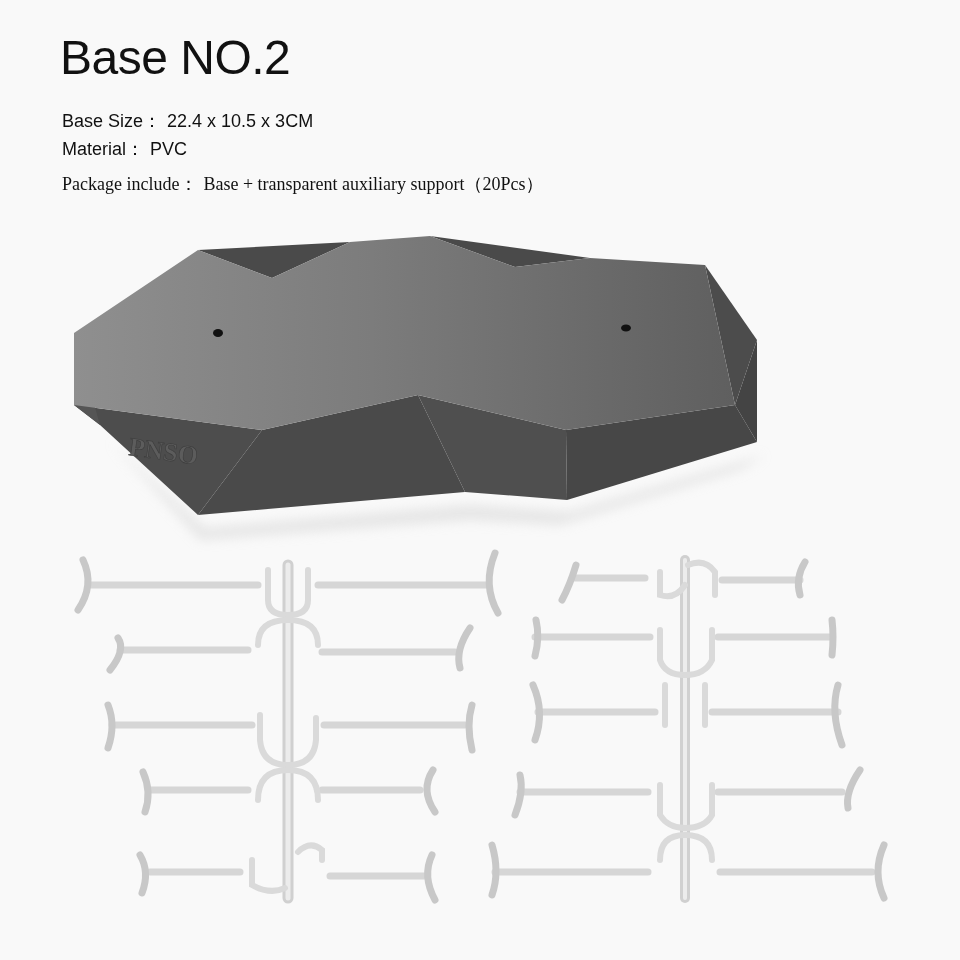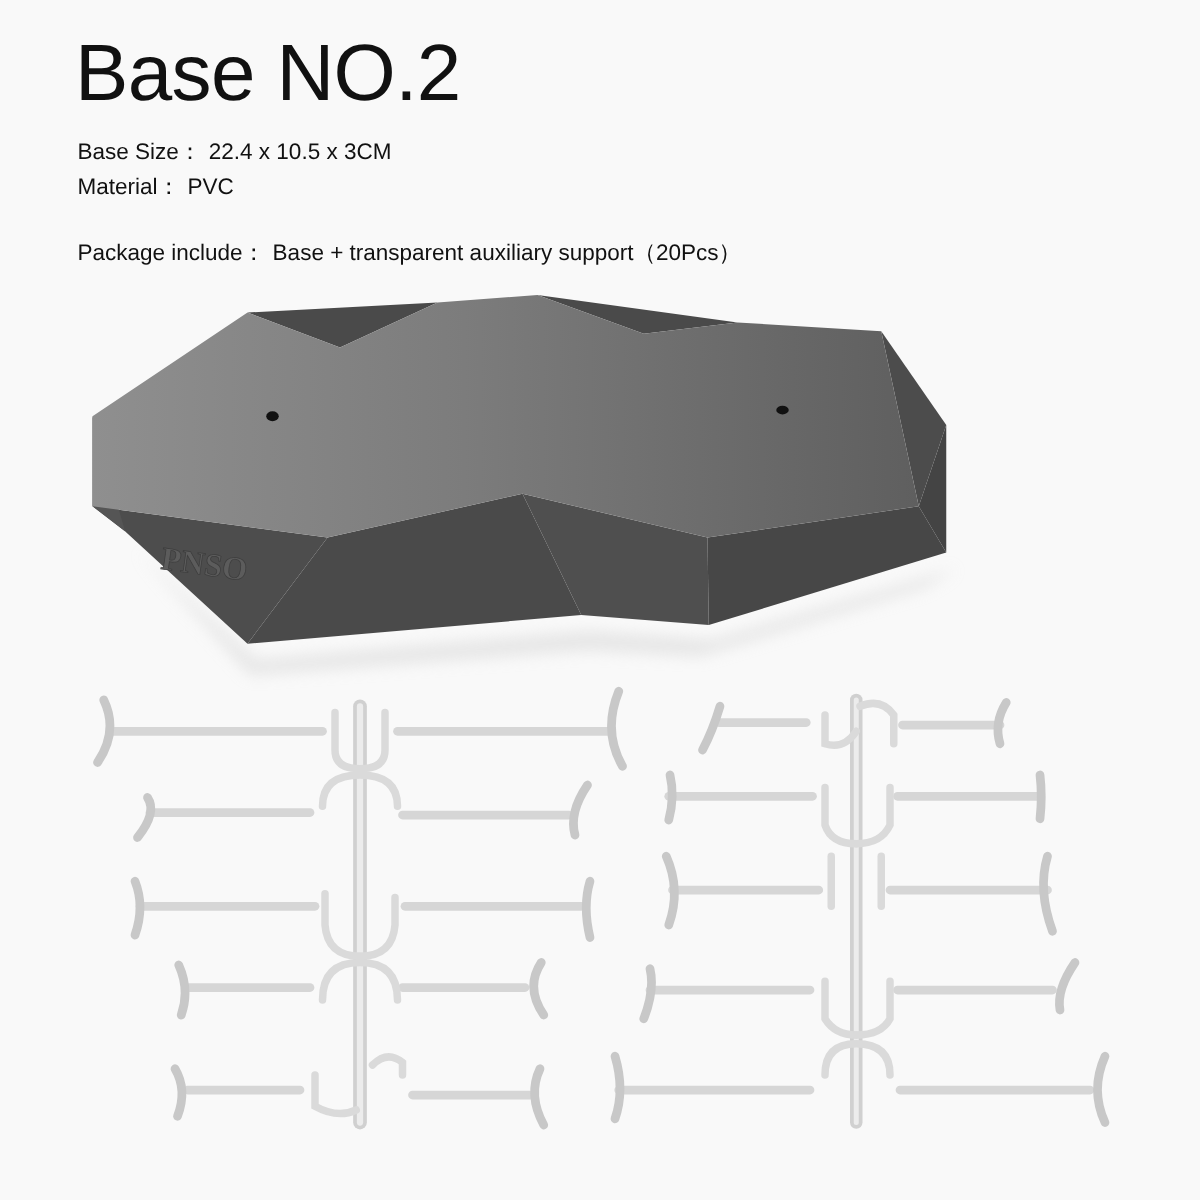--- a/index.html
+++ b/index.html
@@ -5,31 +5,31 @@
     html, body { margin:0; padding:0; }
     body {
       width:960px; height:960px; overflow:hidden;
       background:#f9f9f9;
       font-family:"Liberation Sans", "DejaVu Sans", sans-serif;
       color:#111;
       position:relative;
     }
     .title {
       position:absolute; left:60px; top:28px;
-      font-size:64px; font-weight:normal; letter-spacing:-0.5px;
+      font-size:48px; font-weight:normal; letter-spacing:-0.5px;
       line-height:60px; margin:0;
     }
     .spec {
       position:absolute; left:62px;
       font-size:18px; line-height:34px; white-space:nowrap;
     }
     .spec .sep { margin-right:6px; }
     #spec-size { top:104px; }
     #spec-material { top:132px; }
-    #spec-package { top:185px; }
+    #spec-package { top:167px;font-family:Liberation Serif, serif; }
     .product-figure { position:absolute; left:0; top:0; }
     .supports-figure { position:absolute; left:0; top:0; }
   </style>
 </head>
 <body>
 
 <h1 class="title">Base NO.2</h1>
 
 <div class="spec" id="spec-size">
   <span>Base Size</span><span class="sep">：</span><span>22.4 x 10.5 x 3CM</span>

